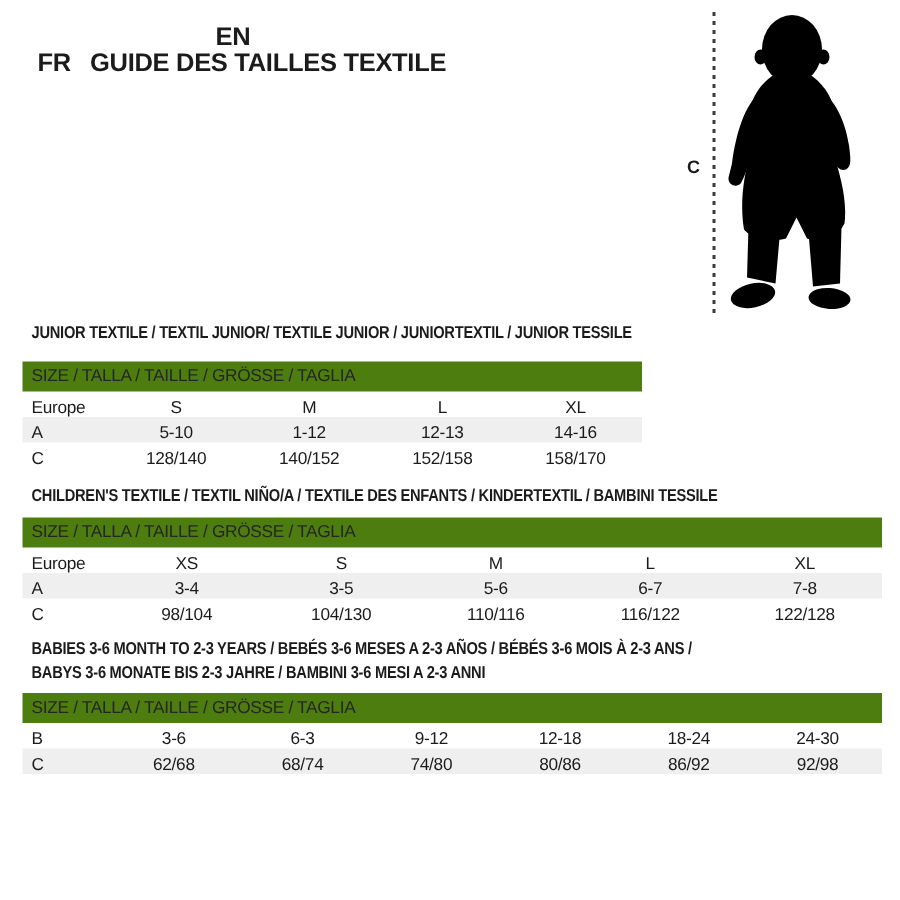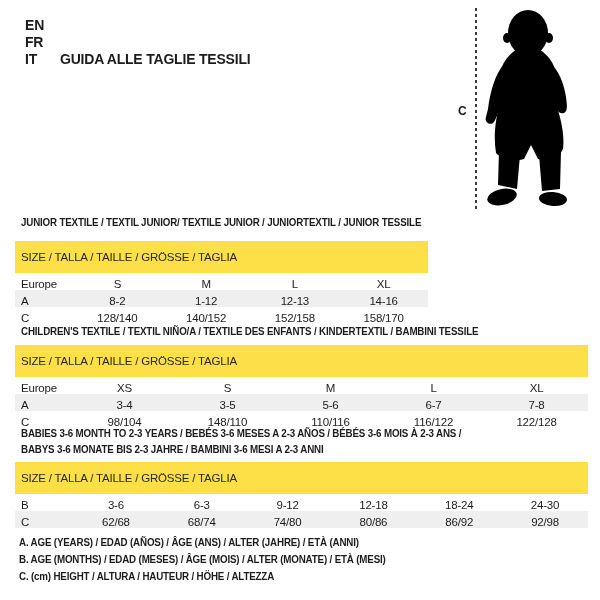--- a/index.html
+++ b/index.html
@@ -2,59 +2,56 @@
 <html><head>
 <meta charset="utf-8">
 <style>
   html,body { margin:0; padding:0; background:#fff; }
   #canvas {
     position:relative; width:600px; height:600px; background:#ffffff;
     font-family:"Liberation Sans", sans-serif; color:#1b1b1b; overflow:hidden;
   }
   
   .lang-list { position:absolute; top:16px; left:25px; }
-  .lang-row { display:flex; height:17px; align-items:center; font-weight:bold; font-size:14px; letter-spacing:-0.2px; white-space:nowrap; }
+  .lang-row { display:flex; height:17px; align-items:center; font-weight:bold; font-size:17px; letter-spacing:-0.2px; white-space:nowrap;justify-content:center; }
   .lang-code { width:35px; }
   
   .height-line { position:absolute; left:475px; top:8px; width:2px; height:202px;
     background:repeating-linear-gradient(to bottom,#3c3c3c 0 3px, transparent 3px 6px); }
   .height-label { position:absolute; left:458px; top:104px; font-weight:bold; font-size:12px; }
   .baby-svg { position:absolute; left:484px; top:5px; }
   
   .section-title { position:absolute; left:21px; font-weight:bold; font-size:11.5px; letter-spacing:-0.2px;
     white-space:nowrap; transform:scaleX(0.85); transform-origin:0 0; line-height:16px; }
   
   .sg-table { position:absolute; left:15px; font-size:11.5px; letter-spacing:-0.2px; }
   .w-junior { width:413px; }
   .w-full { width:573px; }
-  .sg-header { height:32px; background:#fde047; display:flex; align-items:center; padding-left:6px; color:#262626; }
+  .sg-header { height:20px; background:#4d7c0f; display:flex; align-items:center; padding-left:6px; color:#262626; }
   .sg-row { display:flex; height:17px; align-items:flex-end; }
   .sg-row.shaded { background:#efefef; }
   .cell-label { width:52px; padding-left:6px; text-align:left; }
   .cell { flex:1; text-align:center; }
   
   .footnotes { position:absolute; left:19px; top:534px; }
   .footnote { height:17px; font-weight:bold; font-size:11.5px; letter-spacing:-0.2px; white-space:nowrap;
     transform:scaleX(0.85); transform-origin:0 0; line-height:17px; }
 </style>
 </head>
 <body>
 
 <div id="canvas">
 
   <div class="lang-list">
     <div class="lang-row">
       <span class="lang-code">EN</span>
     </div>
     <div class="lang-row">
       <span class="lang-code">FR</span>
-    </div>
-    <div class="lang-row">
-      <span class="lang-code">IT</span>
-      <span class="lang-text">GUIDA ALLE TAGLIE TESSILI</span>
+      <span class="lang-text">GUIDE DES TAILLES TEXTILE</span>
     </div>
   </div>
 
   <div class="height-line"></div>
   <div class="height-label">C</div>
   <svg class="baby-svg" width="112" height="206" viewBox="0 0 112 206">
     <g fill="#000000">
       <ellipse cx="44" cy="28" rx="20" ry="23"></ellipse>
       <ellipse cx="23" cy="33" rx="4" ry="5"></ellipse>
       <ellipse cx="65" cy="33" rx="4" ry="5"></ellipse>
@@ -74,21 +71,21 @@
     <div class="sg-header">SIZE / TALLA / TAILLE / GRÖSSE / TAGLIA</div>
     <div class="sg-row">
       <span class="cell-label">Europe</span>
       <span class="cell">S</span>
       <span class="cell">M</span>
       <span class="cell">L</span>
       <span class="cell">XL</span>
     </div>
     <div class="sg-row shaded">
       <span class="cell-label">A</span>
-      <span class="cell">8-2</span>
+      <span class="cell">5-10</span>
       <span class="cell">1-12</span>
       <span class="cell">12-13</span>
       <span class="cell">14-16</span>
     </div>
     <div class="sg-row">
       <span class="cell-label">C</span>
       <span class="cell">128/140</span>
       <span class="cell">140/152</span>
       <span class="cell">152/158</span>
       <span class="cell">158/170</span>
@@ -110,21 +107,21 @@
       <span class="cell-label">A</span>
       <span class="cell">3-4</span>
       <span class="cell">3-5</span>
       <span class="cell">5-6</span>
       <span class="cell">6-7</span>
       <span class="cell">7-8</span>
     </div>
     <div class="sg-row">
       <span class="cell-label">C</span>
       <span class="cell">98/104</span>
-      <span class="cell">148/110</span>
+      <span class="cell">104/130</span>
       <span class="cell">110/116</span>
       <span class="cell">116/122</span>
       <span class="cell">122/128</span>
     </div>
   </div>
 
   <div class="section-title" style="top:425px;">
     <div>BABIES 3-6 MONTH TO 2-3 YEARS / BEBÉS 3-6 MESES A 2-3 AÑOS / BÉBÉS 3-6 MOIS À 2-3 ANS /</div>
     <div>BABYS 3-6 MONATE BIS 2-3 JAHRE / BAMBINI 3-6 MESI A 2-3 ANNI</div>
   </div>
@@ -143,19 +140,14 @@
       <span class="cell-label">C</span>
       <span class="cell">62/68</span>
       <span class="cell">68/74</span>
       <span class="cell">74/80</span>
       <span class="cell">80/86</span>
       <span class="cell">86/92</span>
       <span class="cell">92/98</span>
     </div>
   </div>
 
-  <div class="footnotes">
-    <div class="footnote">A. AGE (YEARS) / EDAD (AÑOS) / ÂGE (ANS) / ALTER (JAHRE) / ETÀ (ANNI)</div>
-    <div class="footnote">B. AGE (MONTHS) / EDAD (MESES) / ÂGE (MOIS) / ALTER (MONATE) / ETÀ (MESI)</div>
-    <div class="footnote">C. (cm) HEIGHT / ALTURA / HAUTEUR / HÖHE / ALTEZZA</div>
-  </div>
 
 </div>
 
 </body></html>

